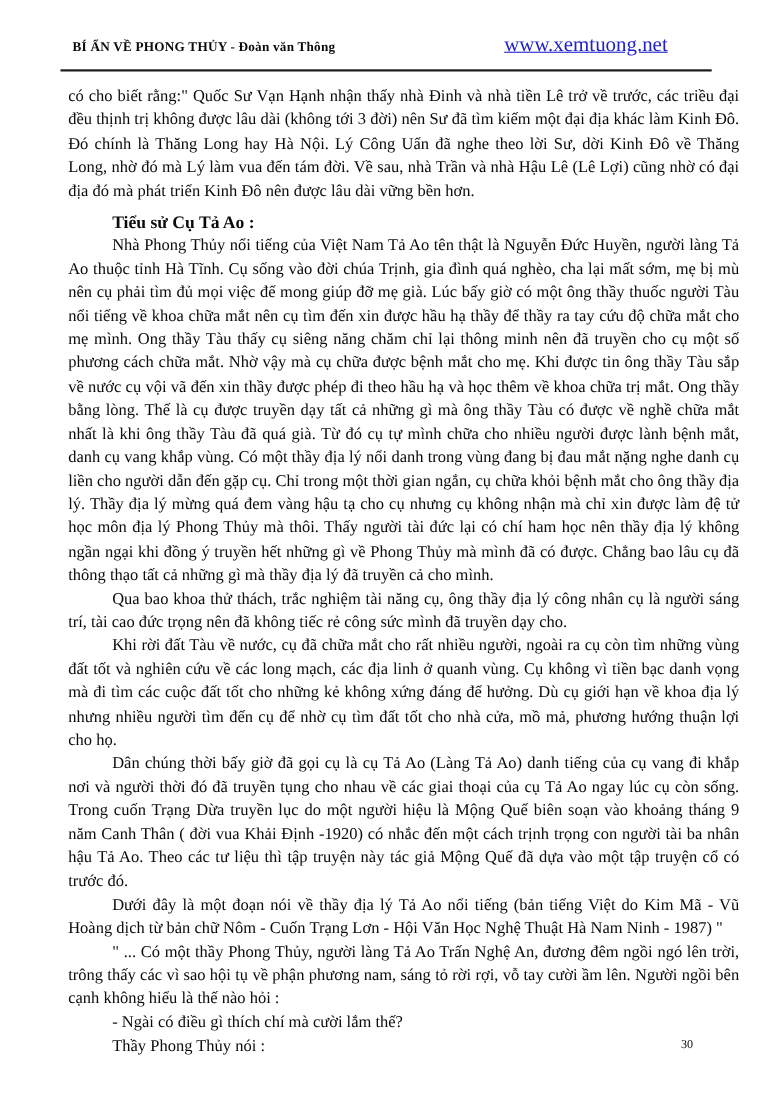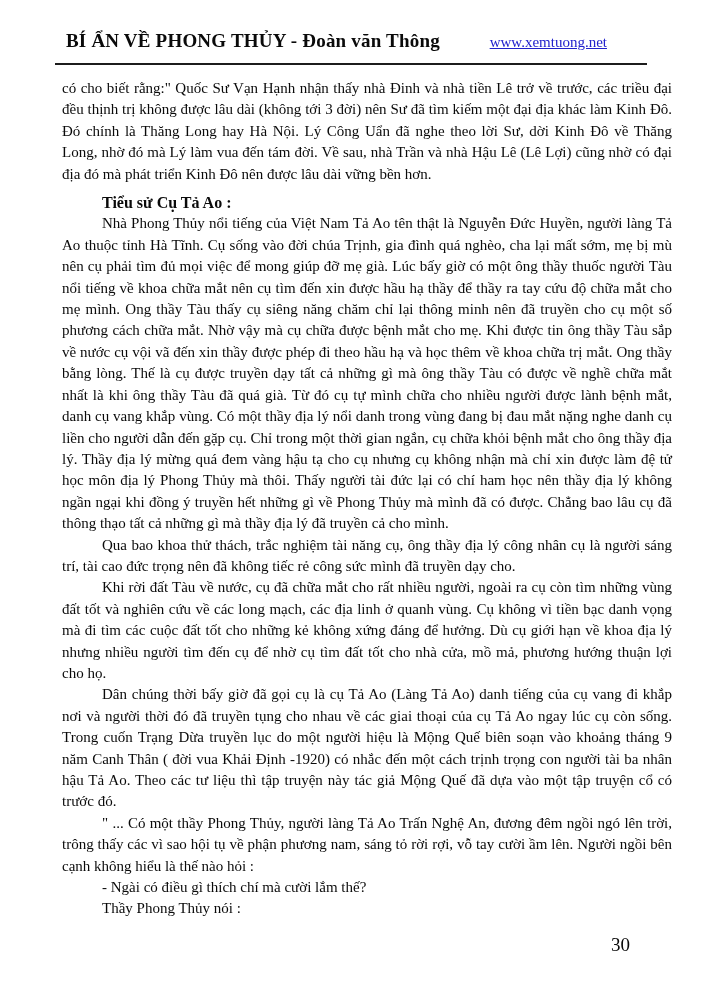--- a/index.html
+++ b/index.html
@@ -15,27 +15,27 @@
     box-sizing: border-box;
   }
   .page-header {
     display: flex;
     justify-content: space-between;
     align-items: baseline;
     padding: 31px 95px 0 66px;
   }
   .doc-title {
     font-weight: bold;
-    font-size: 19px;
+    font-size: 12px;
     line-height: 20px;
     white-space: nowrap;
     letter-spacing: 0.2px;
   }
   .site-link {
-    font-size: 15px;
+    font-size: 19px;
     line-height: 20px;
     color: #2121cc;
     text-decoration: underline;
     cursor: pointer;
     white-space: nowrap;
   }
   .header-rule {
     border: none;
     border-top: 2px solid #1c1c1c;
     margin: 11px 55px 0 55px;
@@ -56,21 +56,21 @@
     margin: 7px 0 0 0;
     font-size: 16px;
     line-height: 21.4px;
     font-weight: bold;
     text-indent: 40px;
   }
   .page-number {
     position: absolute;
     right: 72px;
     bottom: 38px;
-    font-size: 19px;
+    font-size: 11px;
   }
 </style>
 </head>
 <body>
 
 <div class="page">
 
   <header class="page-header">
     <span class="doc-title">BÍ ẨN VỀ PHONG THỦY - Đoàn văn Thông</span>
     <a class="site-link">www.xemtuong.net</a>
@@ -80,20 +80,21 @@
 
   <main class="content">
     <p class="para no-indent">có cho biết rằng:" Quốc Sư Vạn Hạnh nhận thấy nhà Đinh và nhà tiền Lê trở về trước, các triều đại đều thịnh trị không được lâu dài (không tới 3 đời) nên Sư đã tìm kiếm một đại địa khác làm Kinh Đô. Đó chính là Thăng Long hay Hà Nội. Lý Công Uẩn đã nghe theo lời Sư, dời Kinh Đô về Thăng Long, nhờ đó mà Lý làm vua đến tám đời. Về sau, nhà Trần và nhà Hậu Lê (Lê Lợi) cũng nhờ có đại địa đó mà phát triển Kinh Đô nên được lâu dài vững bền hơn.</p>
 
     <h3 class="section-heading">Tiểu sử Cụ Tả Ao :</h3>
 
     <p class="para">Nhà Phong Thủy nổi tiếng của Việt Nam Tả Ao tên thật là Nguyễn Đức Huyền, người làng Tả Ao thuộc tỉnh Hà Tĩnh. Cụ sống vào đời chúa Trịnh, gia đình quá nghèo, cha lại mất sớm, mẹ bị mù nên cụ phải tìm đủ mọi việc để mong giúp đỡ mẹ già. Lúc bấy giờ có một ông thầy thuốc người Tàu nổi tiếng về khoa chữa mắt nên cụ tìm đến xin được hầu hạ thầy để thầy ra tay cứu độ chữa mắt cho mẹ mình. Ong thầy Tàu thấy cụ siêng năng chăm chỉ lại thông minh nên đã truyền cho cụ một số phương cách chữa mắt. Nhờ vậy mà cụ chữa được bệnh mắt cho mẹ. Khi được tin ông thầy Tàu sắp về nước cụ vội vã đến xin thầy được phép đi theo hầu hạ và học thêm về khoa chữa trị mắt. Ong thầy bằng lòng. Thế là cụ được truyền dạy tất cả những gì mà ông thầy Tàu có được về nghề chữa mắt nhất là khi ông thầy Tàu đã quá già. Từ đó cụ tự mình chữa cho nhiều người được lành bệnh mắt, danh cụ vang khắp vùng. Có một thầy địa lý nổi danh trong vùng đang bị đau mắt nặng nghe danh cụ liền cho người dẫn đến gặp cụ. Chỉ trong một thời gian ngắn, cụ chữa khỏi bệnh mắt cho ông thầy địa lý. Thầy địa lý mừng quá đem vàng hậu tạ cho cụ nhưng cụ không nhận mà chỉ xin được làm đệ tử học môn địa lý Phong Thủy mà thôi. Thấy người tài đức lại có chí ham học nên thầy địa lý không ngần ngại khi đồng ý truyền hết những gì về Phong Thủy mà mình đã có được. Chẳng bao lâu cụ đã thông thạo tất cả những gì mà thầy địa lý đã truyền cả cho mình.</p>
     <p class="para">Qua bao khoa thử thách, trắc nghiệm tài năng cụ, ông thầy địa lý công nhân cụ là người sáng trí, tài cao đức trọng nên đã không tiếc rẻ công sức mình đã truyền dạy cho.</p>
     <p class="para">Khi rời đất Tàu về nước, cụ đã chữa mắt cho rất nhiều người, ngoài ra cụ còn tìm những vùng đất tốt và nghiên cứu về các long mạch, các địa linh ở quanh vùng. Cụ không vì tiền bạc danh vọng mà đi tìm các cuộc đất tốt cho những kẻ không xứng đáng để hưởng. Dù cụ giới hạn về khoa địa lý nhưng nhiều người tìm đến cụ để nhờ cụ tìm đất tốt cho nhà cửa, mồ mả, phương hướng thuận lợi cho họ.</p>
     <p class="para">Dân chúng thời bấy giờ đã gọi cụ là cụ Tả Ao (Làng Tả Ao) danh tiếng của cụ vang đi khắp nơi và người thời đó đã truyền tụng cho nhau về các giai thoại của cụ Tả Ao ngay lúc cụ còn sống. Trong cuốn Trạng Dừa truyền lục do một người hiệu là Mộng Quế biên soạn vào khoảng tháng 9 năm Canh Thân ( đời vua Khải Định -1920) có nhắc đến một cách trịnh trọng con người tài ba nhân hậu Tả Ao. Theo các tư liệu thì tập truyện này tác giả Mộng Quế đã dựa vào một tập truyện cổ có trước đó.</p>
+    <p class="para">Dưới đây là một đoạn nói về thầy địa lý Tả Ao nổi tiếng (bản tiếng Việt do Kim Mã - Vũ Hoàng dịch từ bản chữ Nôm - Cuốn Trạng Lơn - Hội Văn Học Nghệ Thuật Hà Nam Ninh - 1987) "</p>
     <p class="para">" ... Có một thầy Phong Thủy, người làng Tả Ao Trấn Nghệ An, đương đêm ngồi ngó lên trời, trông thấy các vì sao hội tụ về phận phương nam, sáng tỏ rời rợi, vỗ tay cười ầm lên. Người ngồi bên cạnh không hiểu là thế nào hỏi :</p>
     <p class="para">- Ngài có điều gì thích chí mà cười lắm thế?</p>
     <p class="para">Thầy Phong Thủy nói :</p>
   </main>
 
   <span class="page-number">30</span>
 
 </div>
 
 </body></html>

